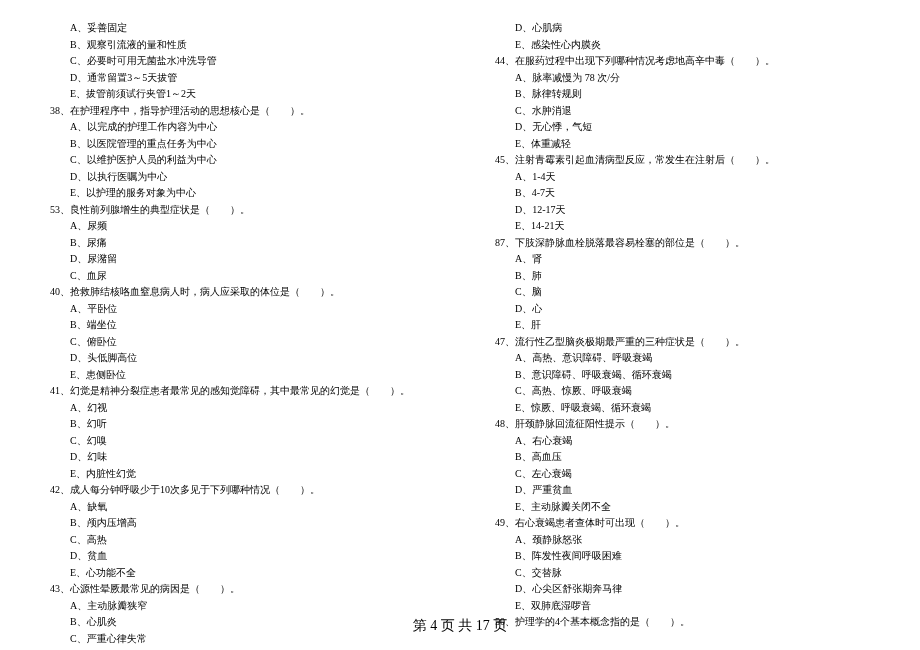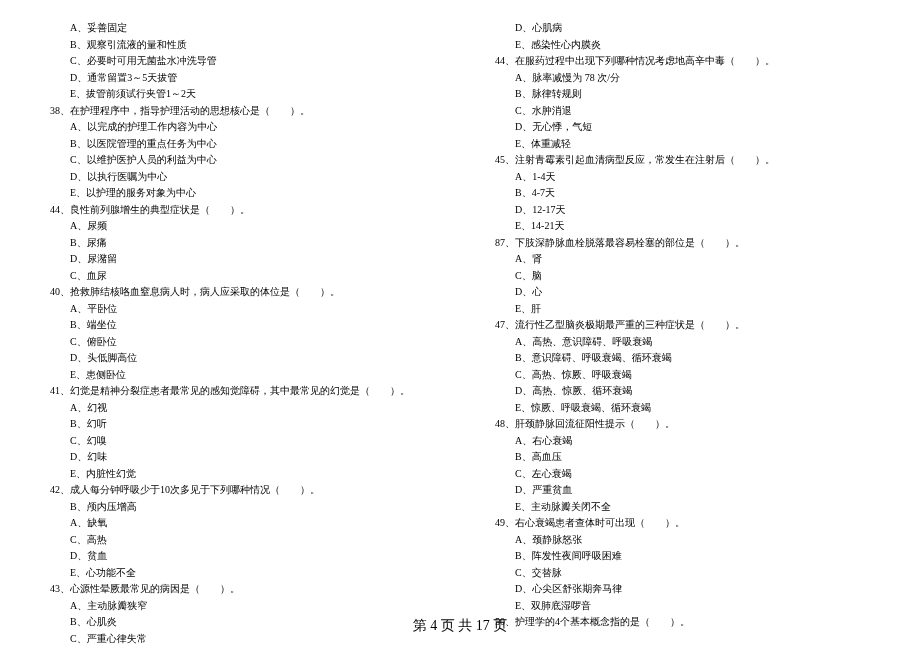--- a/index.html
+++ b/index.html
@@ -49,40 +49,40 @@
       <div class="option">B、观察引流液的量和性质</div>
       <div class="option">C、必要时可用无菌盐水冲洗导管</div>
       <div class="option">D、通常留置3～5天拔管</div>
       <div class="option">E、拔管前须试行夹管1～2天</div>
       <div class="question">38、在护理程序中，指导护理活动的思想核心是（　　）。</div>
       <div class="option">A、以完成的护理工作内容为中心</div>
       <div class="option">B、以医院管理的重点任务为中心</div>
       <div class="option">C、以维护医护人员的利益为中心</div>
       <div class="option">D、以执行医嘱为中心</div>
       <div class="option">E、以护理的服务对象为中心</div>
-      <div class="question">44、良性前列腺增生的典型症状是（　　）。</div>
+      <div class="question">53、良性前列腺增生的典型症状是（　　）。</div>
       <div class="option">A、尿频</div>
       <div class="option">B、尿痛</div>
       <div class="option">D、尿潴留</div>
       <div class="option">C、血尿</div>
       <div class="question">40、抢救肺结核咯血窒息病人时，病人应采取的体位是（　　）。</div>
       <div class="option">A、平卧位</div>
       <div class="option">B、端坐位</div>
       <div class="option">C、俯卧位</div>
       <div class="option">D、头低脚高位</div>
       <div class="option">E、患侧卧位</div>
       <div class="question">41、幻觉是精神分裂症患者最常见的感知觉障碍，其中最常见的幻觉是（　　）。</div>
       <div class="option">A、幻视</div>
       <div class="option">B、幻听</div>
       <div class="option">C、幻嗅</div>
       <div class="option">D、幻味</div>
       <div class="option">E、内脏性幻觉</div>
       <div class="question">42、成人每分钟呼吸少于10次多见于下列哪种情况（　　）。</div>
+      <div class="option">A、缺氧</div>
       <div class="option">B、颅内压增高</div>
-      <div class="option">A、缺氧</div>
       <div class="option">C、高热</div>
       <div class="option">D、贫血</div>
       <div class="option">E、心功能不全</div>
       <div class="question">43、心源性晕厥最常见的病因是（　　）。</div>
       <div class="option">A、主动脉瓣狭窄</div>
       <div class="option">B、心肌炎</div>
       <div class="option">C、严重心律失常</div>
     </div>
   <div class="column" id="right-col">
       <div class="option">D、心肌病</div>
@@ -93,28 +93,28 @@
       <div class="option">C、水肿消退</div>
       <div class="option">D、无心悸，气短</div>
       <div class="option">E、体重减轻</div>
       <div class="question">45、注射青霉素引起血清病型反应，常发生在注射后（　　）。</div>
       <div class="option">A、1-4天</div>
       <div class="option">B、4-7天</div>
       <div class="option">D、12-17天</div>
       <div class="option">E、14-21天</div>
       <div class="question">87、下肢深静脉血栓脱落最容易栓塞的部位是（　　）。</div>
       <div class="option">A、肾</div>
+      <div class="option">B、肺</div>
       <div class="option">C、脑</div>
       <div class="option">D、心</div>
       <div class="option">E、肝</div>
       <div class="question">47、流行性乙型脑炎极期最严重的三种症状是（　　）。</div>
       <div class="option">A、高热、意识障碍、呼吸衰竭</div>
       <div class="option">B、意识障碍、呼吸衰竭、循环衰竭</div>
       <div class="option">C、高热、惊厥、呼吸衰竭</div>
-      <div class="option">D、高热、惊厥、循环衰竭</div>
       <div class="option">E、惊厥、呼吸衰竭、循环衰竭</div>
       <div class="question">48、肝颈静脉回流征阳性提示（　　）。</div>
       <div class="option">A、右心衰竭</div>
       <div class="option">B、高血压</div>
       <div class="option">C、左心衰竭</div>
       <div class="option">D、严重贫血</div>
       <div class="option">E、主动脉瓣关闭不全</div>
       <div class="question">49、右心衰竭患者查体时可出现（　　）。</div>
       <div class="option">A、颈静脉怒张</div>
       <div class="option">B、阵发性夜间呼吸困难</div>

